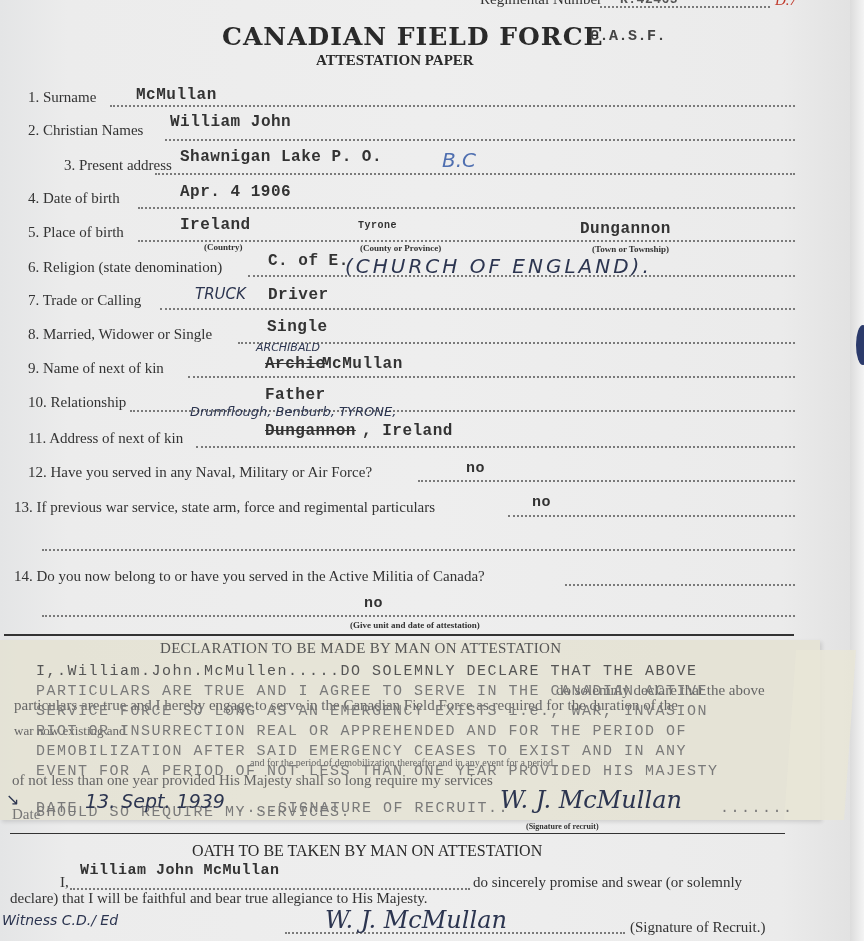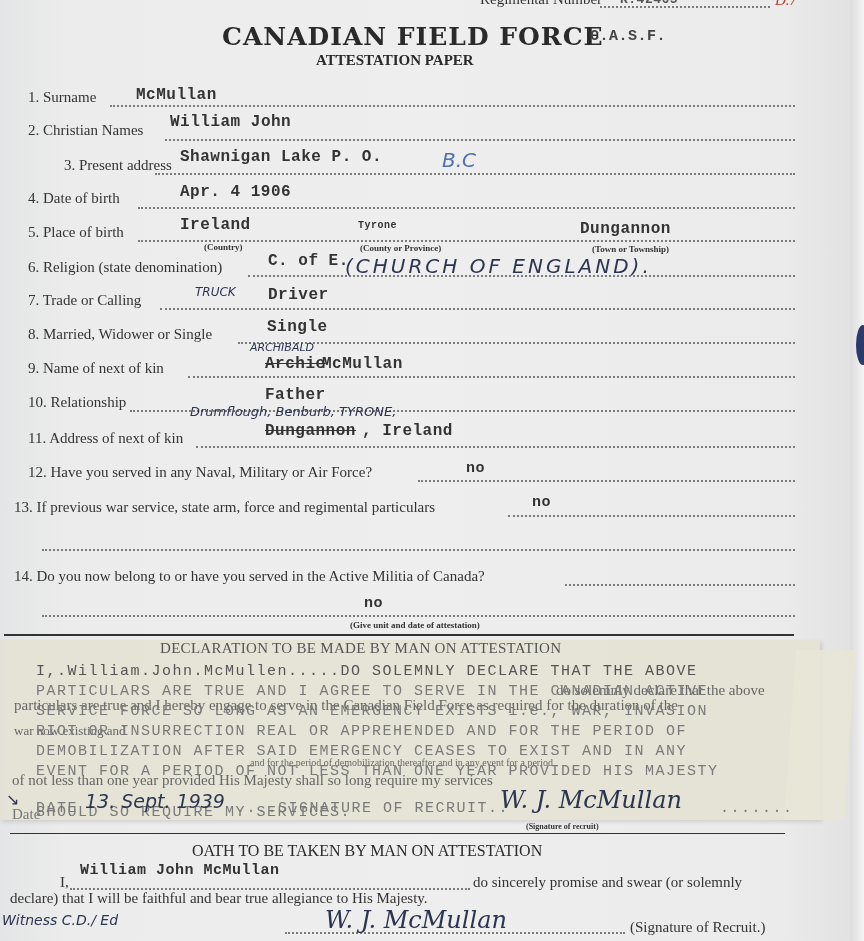--- a/index.html
+++ b/index.html
@@ -92,34 +92,34 @@
 <div>
   <div class="abs lbl" style="left:28px;top:259px;"><span>6.</span> <span>Religion (state denomination)</span></div>
   <div class="dots" style="left:248px;top:275px;width:547px;"></div>
   <div class="abs typed" style="left:268px;top:252px;font-size:16px;">C. of E.</div>
   <div class="abs hand" style="left:345px;top:254px;font-size:20px;letter-spacing:3px;">(CHURCH OF ENGLAND).</div>
 </div>
 
 <div>
   <div class="abs lbl" style="left:28px;top:292px;text-align:right;"><span>7.</span> <span>Trade or Calling</span></div>
   <div class="dots" style="left:160px;top:308px;width:635px;"></div>
-  <div class="abs hand" style="left:195px;top:285px;font-size:12px;">TRUCK</div>
+  <div class="abs hand" style="left:195px;top:285px;font-size:15px;">TRUCK</div>
   <div class="abs typed" style="left:268px;top:286px;font-size:16px;">Driver</div>
 </div>
 
 <div>
   <div class="abs lbl" style="left:28px;top:326px;"><span>8.</span> <span>Married, Widower or Single</span></div>
   <div class="dots" style="left:238px;top:342px;width:557px;"></div>
   <div class="abs typed" style="left:267px;top:318px;font-size:16px;">Single</div>
 </div>
 
 <div>
   <div class="abs lbl" style="left:28px;top:360px;"><span>9.</span> <span>Name of next of kin</span></div>
   <div class="dots" style="left:188px;top:376px;width:607px;"></div>
-  <div class="abs hand" style="left:250px;top:341px;font-size:11px;">ARCHIBALD</div>
+  <div class="abs hand" style="left:256px;top:341px;font-size:11px;">ARCHIBALD</div>
   <div class="abs typed" style="left:265px;top:355px;font-size:16px;text-decoration:line-through;text-align:right;">Archie</div>
   <div class="abs typed" style="left:322px;top:355px;font-size:16px;">McMullan</div>
 </div>
 
 <div>
   <div class="abs lbl" style="left:28px;top:394px;"><span>10.</span> <span>Relationship</span></div>
   <div class="dots" style="left:130px;top:410px;width:665px;"></div>
   <div class="abs typed" style="left:265px;top:386px;font-size:16px;">Father</div>
 </div>
 

